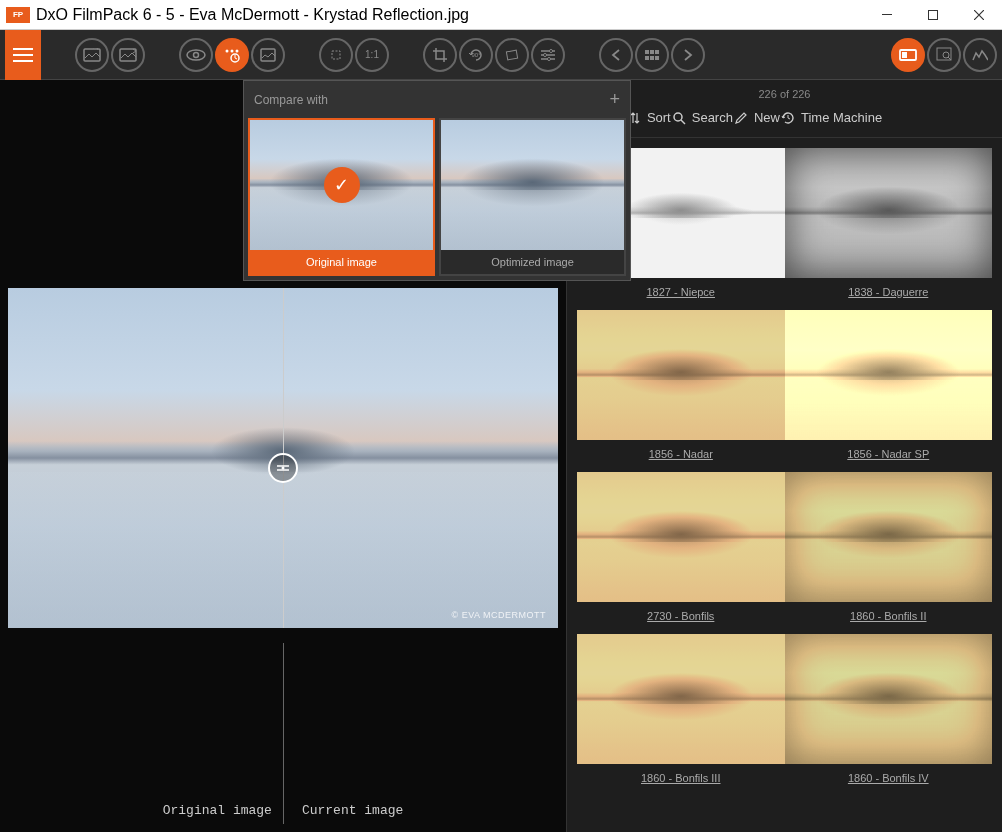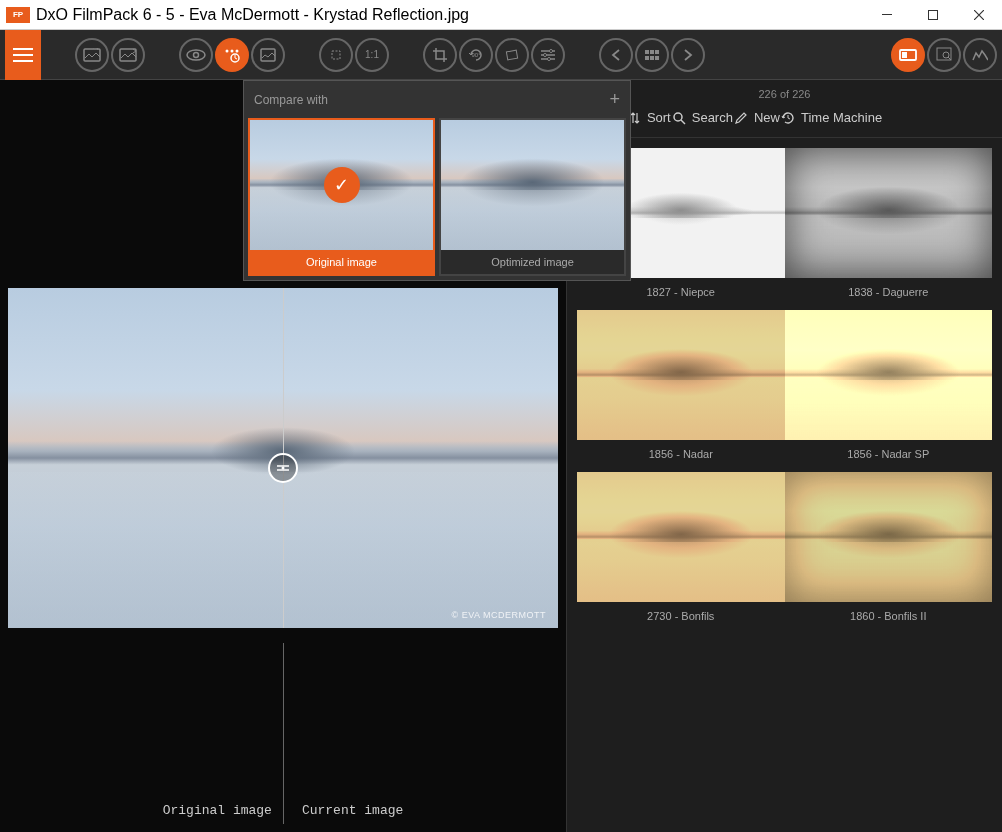--- a/index.html
+++ b/index.html
@@ -34,21 +34,21 @@
 .split-line { position: absolute; top: 0; bottom: 0; left: 50%; width: 1px; background: #ccc; }
 .split-handle { position: absolute; top: 165px; left: 50%; transform: translateX(-50%); width: 30px; height: 30px; border-radius: 50%; border: 2px solid #fff; background: rgba(0,0,0,0.3); display: flex; align-items: center; justify-content: center; color: #fff; font-size: 12px; }
 .watermark { position: absolute; bottom: 8px; right: 12px; font-size: 9px; color: rgba(255,255,255,0.8); letter-spacing: 0.5px; }
 .preview-labels { display: flex; justify-content: center; gap: 30px; padding: 160px 0 14px; font-family: "Courier New", monospace; font-size: 13px; color: #ccc; position: relative; }
 .preview-labels::before { content: ''; position: absolute; left: 50%; top: 0; bottom: 8px; width: 1px; background: #666; }
 .right-pane { width: 436px; background: #1e1e1e; display: flex; flex-direction: column; border-left: 1px solid #333; }
 .count { text-align: center; padding: 8px 12px 4px; font-size: 11px; color: #888; }
 .filter-bar { display: flex; align-items: center; gap: 1px; padding: 6px 12px 12px; border-bottom: 1px solid #333; }
 .filter-item { display: flex; align-items: center; gap: 6px; color: #ccc; font-size: 13px; cursor: pointer; }
 .presets { flex: 1; overflow-y: auto; padding: 10px; }
-.preset-row { display: flex; gap: 0; margin-bottom: 10px; }
+.preset-row { display: flex; gap: 0; margin-bottom: 10px; text-decoration: underline; }
 .preset { flex: 1; display: flex; flex-direction: column; cursor: pointer; }
 .preset-img { height: 130px; margin-bottom: 6px; }
 .preset-label { text-align: center; font-size: 11px; color: #aaa; padding: 2px; }
 
 
 .mountain {
   background:
     linear-gradient(180deg, transparent 0%, transparent 54%, rgba(200,210,220,0.4) 54%, rgba(200,210,220,0.5) 100%),
     radial-gradient(ellipse 120px 40px at 50% 48%, #5a6878 0%, transparent 60%),
     linear-gradient(180deg, transparent 45%, #a8b2be 48%, #8590a0 50%, transparent 52%),
@@ -304,15 +304,25 @@
         <div class="preset-row">
           <div class="preset">
             <div class="preset-img mountain mountain-sepia"></div>
             <div class="preset-label">2730 - Bonfils</div>
           </div>
           <div class="preset">
             <div class="preset-img mountain mountain-sepia-vig"></div>
             <div class="preset-label">1860 - Bonfils II</div>
           </div>
         </div>
+        <div class="preset-row">
+          <div class="preset">
+            <div class="preset-img mountain mountain-sepia"></div>
+            <div class="preset-label">1860 - Bonfils III</div>
+          </div>
+          <div class="preset">
+            <div class="preset-img mountain mountain-sepia-vig"></div>
+            <div class="preset-label">1860 - Bonfils IV</div>
+          </div>
+        </div>
       </div>
   </div>
 </div>
 
 </body></html>

